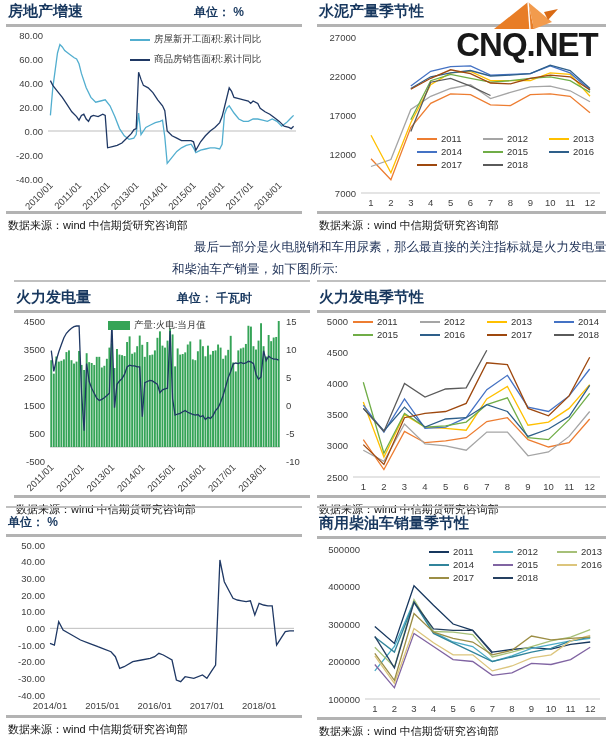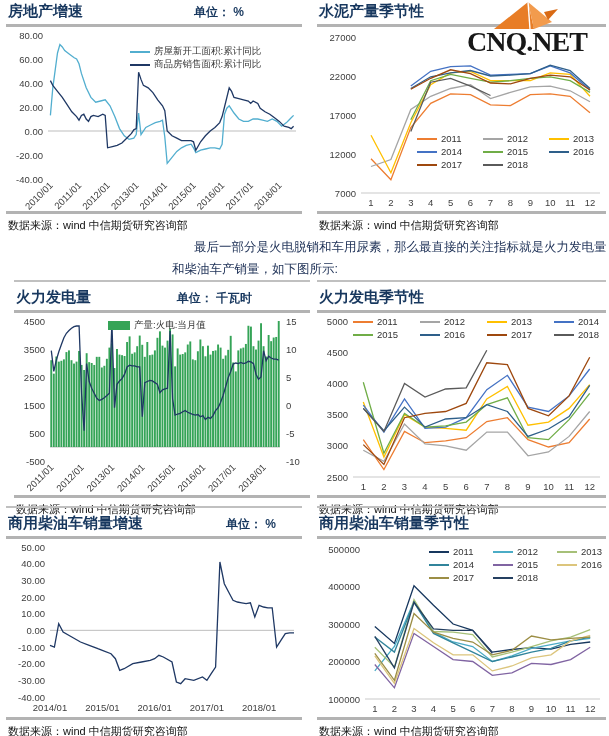--- a/index.html
+++ b/index.html
@@ -19,22 +19,22 @@
   .unit-pad-b{margin-right:26px;}
   .plot{position:relative;width:100%;margin-top:2px;}
   .plot svg text{font-size:9.5px;fill:#3d3d3d;font-family:"Liberation Sans","DejaVu Sans",sans-serif;}
   .source{font-size:11px;color:#111;padding:4px 0 0 2px;}
   .legend{position:absolute;display:grid;column-gap:4px;row-gap:0px;background:transparent;}
   .lg-item{display:flex;align-items:center;gap:4px;font-size:9.5px;color:#333;height:13px;white-space:nowrap;}
   .sw-line{width:20px;height:2px;flex:0 0 auto;}
   .sw-rect{width:22px;height:9px;flex:0 0 auto;}
   .paragraph-line{position:absolute;font-size:12.5px;color:#1c2f55;white-space:nowrap;}
   .logo{position:absolute;top:0;right:2px;width:160px;height:64px;z-index:5;text-align:center;}
-  .logo-text{font-size:28px;font-weight:800;letter-spacing:-1px;color:#181818;line-height:1;margin-top:-2px;
-    font-family:Liberation Serif, serif;}
+  .logo-text{font-size:33px;font-weight:800;letter-spacing:-1px;color:#181818;line-height:1;margin-top:-2px;
+    font-family:Liberation Sans, sans-serif;}
   .logo-bird{display:block;margin:0 auto;}
 </style>
 </head>
 <body>
 
 <div class="block" style="left:6px;top:0;width:296px;">
   <div class="title-row">
     <span class="ctitle">房地产增速</span>
     <span class="cunit unit-pad-a">单位： %</span>
   </div>
@@ -52,21 +52,21 @@
         <text transform="translate(76.0,157) rotate(-45)" text-anchor="end">2011/01</text>
         <text transform="translate(104.6,157) rotate(-45)" text-anchor="end">2012/01</text>
         <text transform="translate(133.2,157) rotate(-45)" text-anchor="end">2013/01</text>
         <text transform="translate(161.8,157) rotate(-45)" text-anchor="end">2014/01</text>
         <text transform="translate(190.5,157) rotate(-45)" text-anchor="end">2015/01</text>
         <text transform="translate(219.1,157) rotate(-45)" text-anchor="end">2016/01</text>
         <text transform="translate(247.7,157) rotate(-45)" text-anchor="end">2017/01</text>
         <text transform="translate(276.3,157) rotate(-45)" text-anchor="end">2018/01</text>
         <polyline points="44.4,86.4 46.8,58.8 51.5,24.0 53.9,15.6 56.3,18.0 58.7,21.6 63.5,25.2 68.2,28.8 70.6,30.0 73.0,34.8 75.4,44.4 80.2,58.8 84.9,68.4 89.7,73.2 94.5,72.0 99.2,70.8 104.0,76.8 108.8,87.6 113.5,99.6 118.3,106.8 123.1,110.4 127.8,109.2 130.2,105.6 132.6,84.0 135.0,105.6 139.8,98.4 144.5,96.0 149.3,93.6 154.1,92.4 156.5,91.2 158.8,108.0 161.2,134.4 166.0,128.4 170.8,122.4 175.5,118.8 180.3,116.4 185.1,115.2 187.5,118.8 189.8,123.6 194.6,121.2 199.4,120.0 204.2,118.8 208.9,118.8 213.7,120.0 216.1,115.2 218.5,85.2 220.8,79.2 223.2,76.8 228.0,84.0 232.8,90.0 237.5,92.4 242.3,92.4 247.1,90.0 251.8,90.0 256.6,91.2 261.4,92.4 266.2,90.0 270.9,92.4 275.7,97.2 280.5,93.6 282.8,91.2 285.2,88.8 287.6,86.4" fill="none" stroke="#52AECF" stroke-width="1.3"></polyline>
         <polyline points="44.4,51.6 46.8,56.4 51.5,62.4 56.3,68.4 61.1,75.6 65.8,82.8 70.6,87.6 73.0,91.2 75.4,86.4 77.8,85.2 80.2,90.0 82.5,92.4 84.9,87.6 87.3,86.4 92.1,87.6 96.8,85.2 99.2,86.4 101.6,118.8 106.4,117.6 111.2,116.4 115.9,114.0 120.7,109.2 125.5,104.4 127.8,100.8 130.2,99.6 132.6,43.2 135.0,50.4 137.4,56.4 142.2,58.8 146.9,63.6 151.7,70.8 156.5,76.8 158.8,81.6 161.2,102.0 166.0,106.8 170.8,109.2 175.5,111.6 180.3,111.6 185.1,111.6 187.5,112.8 189.8,121.2 194.6,112.8 199.4,106.8 204.2,102.0 208.9,98.4 213.7,93.6 216.1,87.6 218.5,78.0 223.2,58.8 225.6,62.4 228.0,68.4 232.8,69.6 237.5,70.8 242.3,72.0 244.7,74.4 247.1,72.0 251.8,74.4 254.2,79.2 259.0,82.8 263.8,85.2 268.5,88.8 273.3,92.4 278.1,97.2 282.8,98.4 285.2,99.6 287.6,97.2" fill="none" stroke="#1F3864" stroke-width="1.3"></polyline>
-      </svg><div class="legend" style="left: 124px; top: 16px;">
+      </svg><div class="legend" style="left: 124px; top: 4px; gap: 7px;">
         <div class="lg-item">
           <span class="sw-line" style="background: rgb(82, 174, 207);"></span>
           <span>房屋新开工面积:累计同比</span>
         </div>
         <div class="lg-item">
           <span class="sw-line" style="background: rgb(31, 56, 100);"></span>
           <span>商品房销售面积:累计同比</span>
         </div>
       </div></div>
   <div class="rule src-rule"></div>
@@ -355,21 +355,20 @@
           <span>2018</span>
         </div>
       </div></div>
   <div class="rule src-rule"></div>
   <div class="source">数据来源：wind  中信期货研究咨询部</div>
 </div>
 
 <div class="block" style="left:6px;top:506px;width:296px;">
   <div class="rule top-rule"></div>
   <div class="title-row">
-    <span class="ctitle">商用柴油车销量增速</span>
     <span class="cunit unit-pad-b">单位： %</span>
   </div>
   <div class="rule title-rule"></div>
   <div class="plot" style="height:176px;text-align:right;"><svg width="296" height="176" viewBox="0 0 296 176">
         <line x1="44" x2="288" y1="89.33333333333334" y2="89.33333333333334" stroke="#bdbdbd" stroke-width="1"></line>
         <text x="39" y="9.5" text-anchor="end">50.00</text>
         <text x="39" y="26.2" text-anchor="end">40.00</text>
         <text x="39" y="42.8" text-anchor="end">30.00</text>
         <text x="39" y="59.5" text-anchor="end">20.00</text>
         <text x="39" y="76.2" text-anchor="end">10.00</text>

